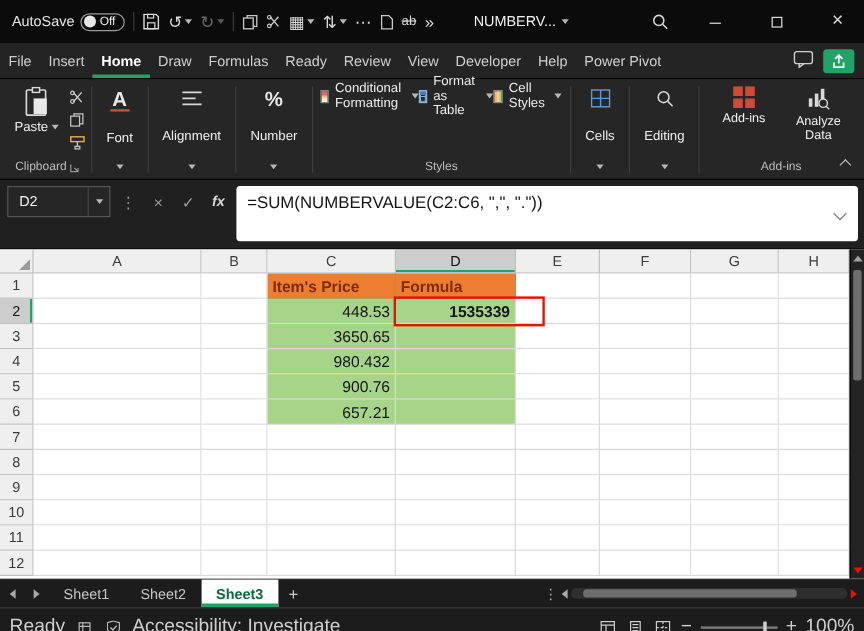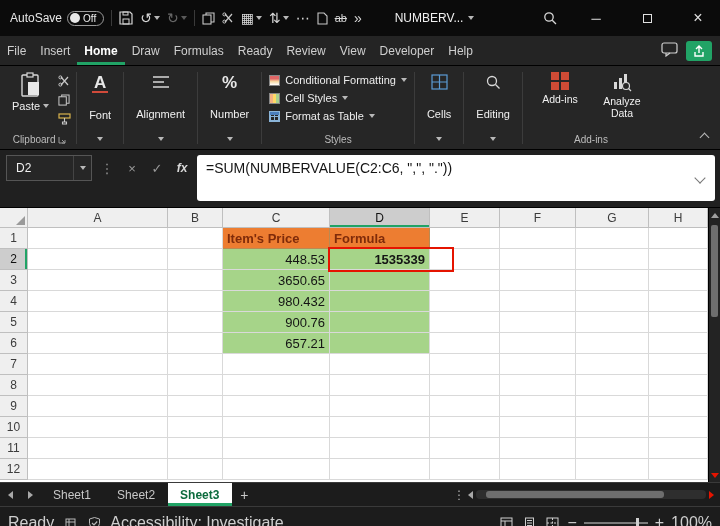--- a/index.html
+++ b/index.html
@@ -199,20 +199,21 @@
     <span class="mitem">File</span>
     <span class="mitem">Insert</span>
     <span class="mitem active">Home</span>
     <span class="mitem">Draw</span>
     <span class="mitem">Formulas</span>
     <span class="mitem">Ready</span>
     <span class="mitem">Review</span>
     <span class="mitem">View</span>
     <span class="mitem">Developer</span>
     <span class="mitem">Help</span>
+    <span class="mitem">Power Pivot</span>
     <span class="menu-right">
       <span>
         <svg width="17" height="15" viewBox="0 0 17 15">
             <rect x="1" y="1" width="15" height="10" rx="2" fill="none" stroke="#cfcfcf" stroke-width="1.2"></rect>
             <path d="M5 11 L5 14 L9 11" fill="none" stroke="#cfcfcf" stroke-width="1.2"></path>
           </svg>
       </span>
       <span class="share-btn">
         <svg width="12" height="12" viewBox="0 0 12 12">
             <path d="M6 8 V1 M3 4 L6 1 L9 4" fill="none" stroke="#fff" stroke-width="1.4"></path>
@@ -284,34 +285,34 @@
     <div class="vsep"></div>
 
     <div class="rgrp-collapsed">
       <span class="ricon-a">%</span>
       <span class="rlabel">Number</span>
       <span class="dd"></span>
     </div>
     <div class="vsep"></div>
 
     <div class="styles-grp grp">
-      <div class="grp-top" style="flex-direction:column;align-items:stretch;">
+      <div class="grp-top" style="flex-direction:row;align-items:stretch;">
         <div class="styles-row">
           <span class="cf-ic"></span>
           <span>Conditional Formatting</span>
           <span class="dd"></span>
         </div>
         <div class="styles-row">
+          <span class="fat-ic"></span>
+          <span>Format as Table</span>
+          <span class="dd"></span>
+        </div>
+        <div class="styles-row">
           <span class="cs-ic"></span>
           <span>Cell Styles</span>
-          <span class="dd"></span>
-        </div>
-        <div class="styles-row">
-          <span class="fat-ic"></span>
-          <span>Format as Table</span>
           <span class="dd"></span>
         </div>
       </div>
       <div class="grp-label">
           <span>Styles</span>
         </div>
     </div>
     <div class="vsep"></div>
 
     <div class="rgrp-collapsed">

